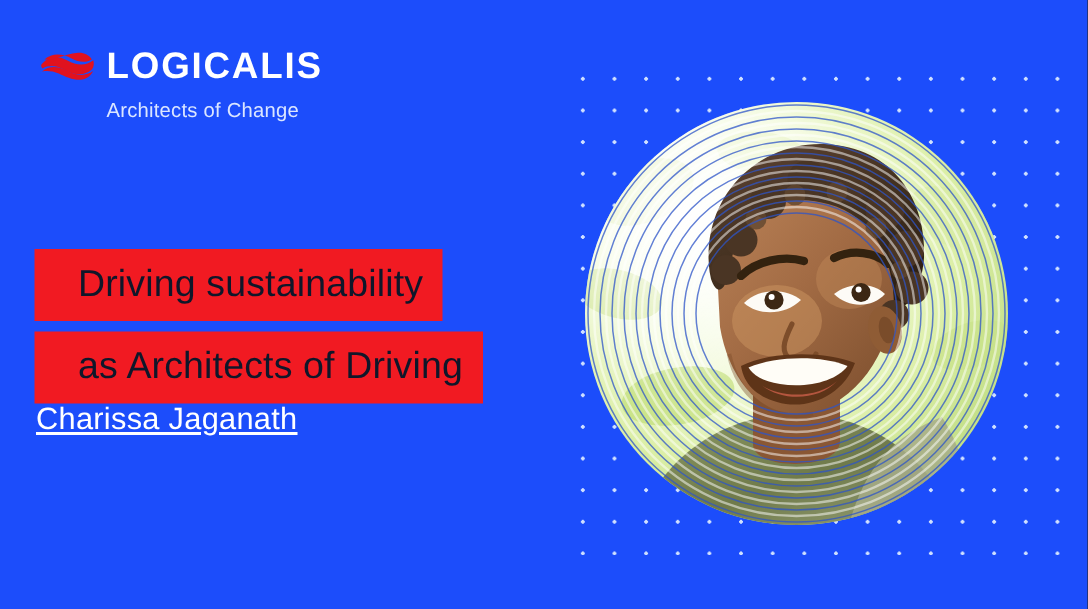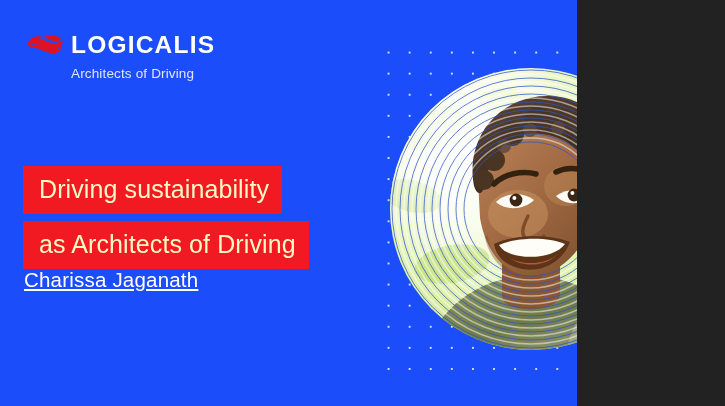--- a/index.html
+++ b/index.html
@@ -2,21 +2,21 @@
 <html><head>
 <meta charset="utf-8">
 <style>
   html, body {
     margin: 0;
     padding: 0;
     background: #222;
   }
   .slide {
     position: relative;
-    width: 577px;
+    width: 725px;
     height: 406px;
     overflow: hidden;
     background: #1C4DFB;
     font-family: "Liberation Sans", sans-serif;
     -webkit-font-smoothing: antialiased;
   }
 
   
   .dot-grid {
     position: absolute;
@@ -99,25 +99,25 @@
     left: 23px;
     top: 166px;
     z-index: 5;
     display: flex;
     flex-direction: column;
     align-items: flex-start;
   }
   .headline-line {
     display: inline-block;
     background: #F11A22;
-    color: #fef9c3;
+    color: #0f172a;
     font-size: 25px;
     font-weight: 400;
     line-height: 1;
-    padding: 11px 13px 12px 16px;
+    padding: 11px 13px 12px 29px;
     white-space: nowrap;
     letter-spacing: 0.1px;
   }
   .headline-line + .headline-line { margin-top: 7px; }
 
   
   .speaker {
     position: absolute;
     left: 24px;
     top: 270px;
@@ -281,21 +281,21 @@
           <path d="M2.0 13.6 C6.6 9.4 13.2 10.0 18.8 13.2 C24.6 16.6 31.4 17.0 36.0 13.4
                    C34.8 16.6 31.6 19.0 27.4 19.2 C22.6 19.4 17.8 17.2 13.2 15.0
                    C9.2 13.2 5.4 13.0 2.0 13.6 Z"></path>
           <path d="M3.6 5.6 C8.6 1.2 15.6 1.6 21.4 4.8 C26.2 7.4 31.2 8.2 35.2 5.6
                    C33.4 2.6 30.0 1.0 26.0 1.2 C21.2 1.4 16.4 3.4 11.8 4.8
                    C8.8 5.8 6.0 5.9 3.6 5.6 Z"></path>
         </g>
       </svg>
       <span class="logo-word">LOGICALIS</span>
     </div>
-    <span class="logo-tag">Architects of Driving</span>
+    <span class="logo-tag">Architects of Change</span>
   </div>
 
   <div class="headline">
     <span class="headline-line">Driving sustainability</span>
     <span class="headline-line">as Architects of Driving</span>
   </div>
 
   <div class="speaker">Charissa Jaganath</div>
 
 </div>

